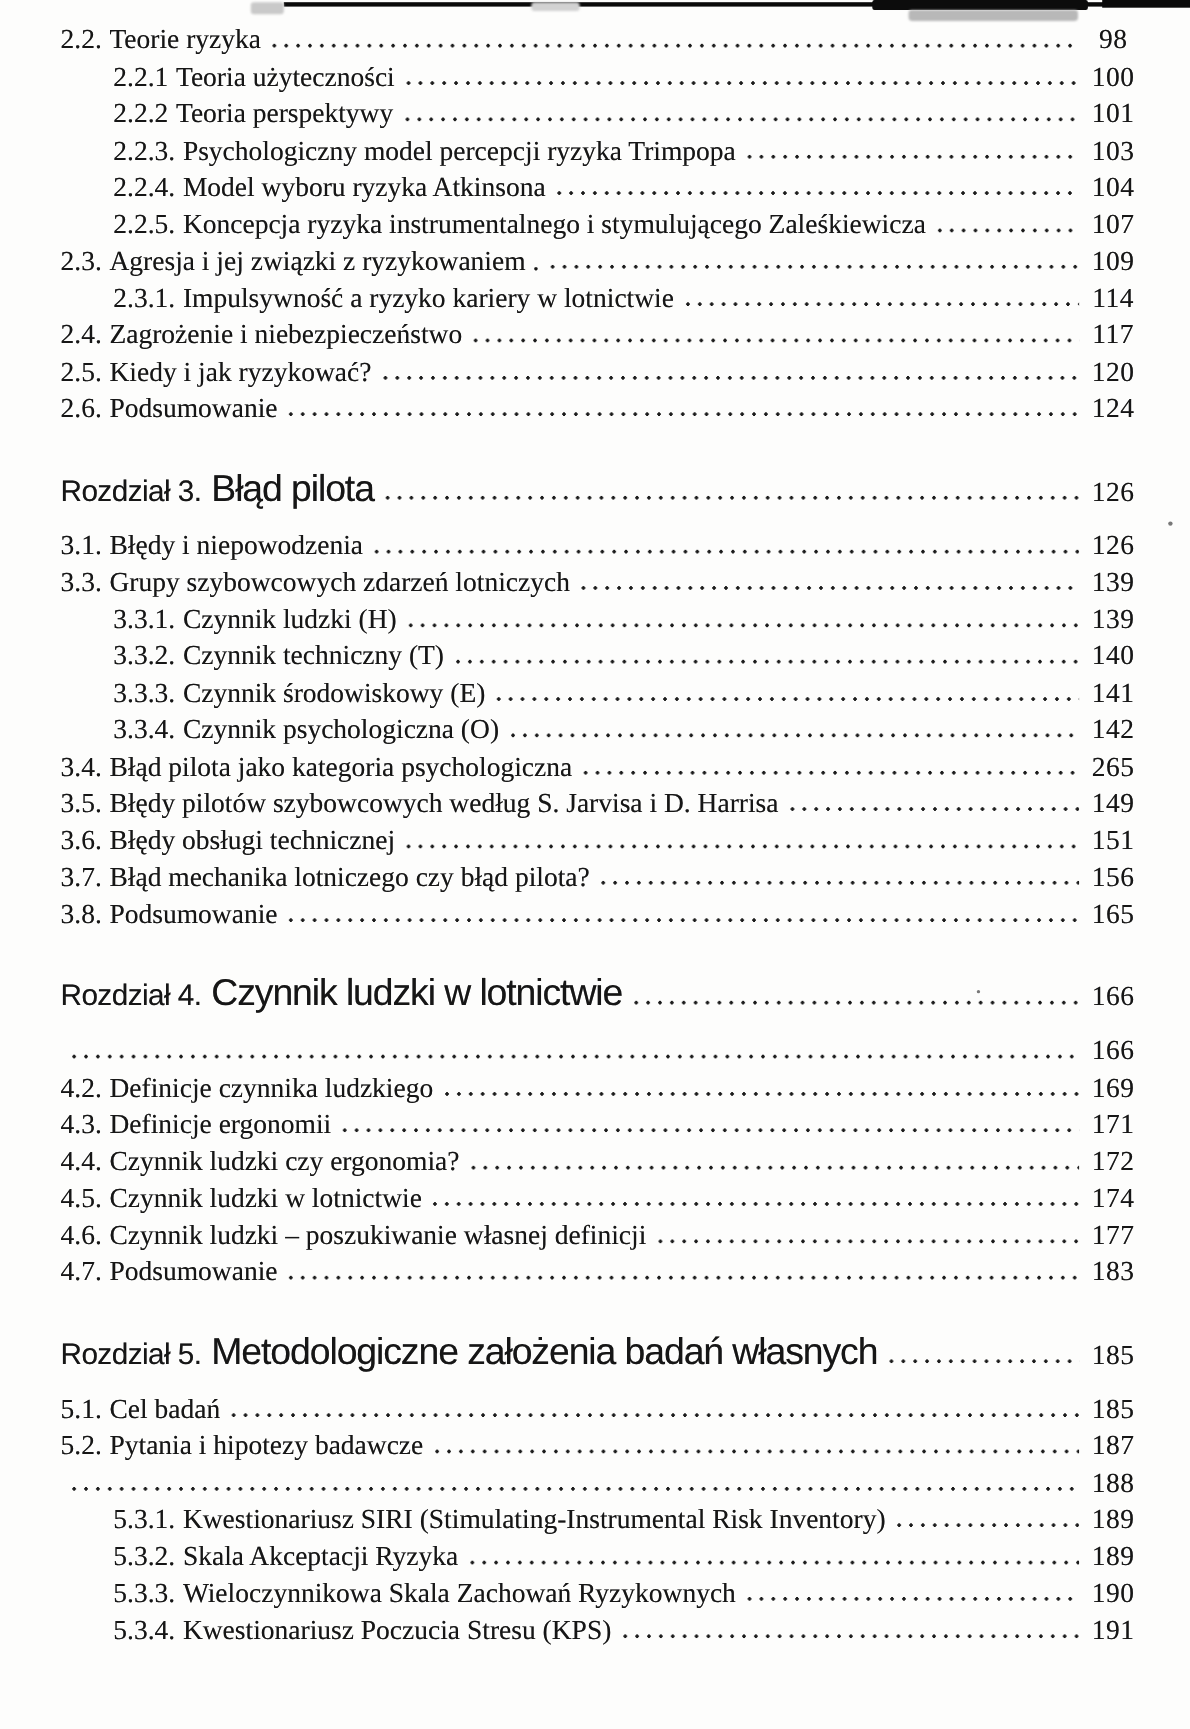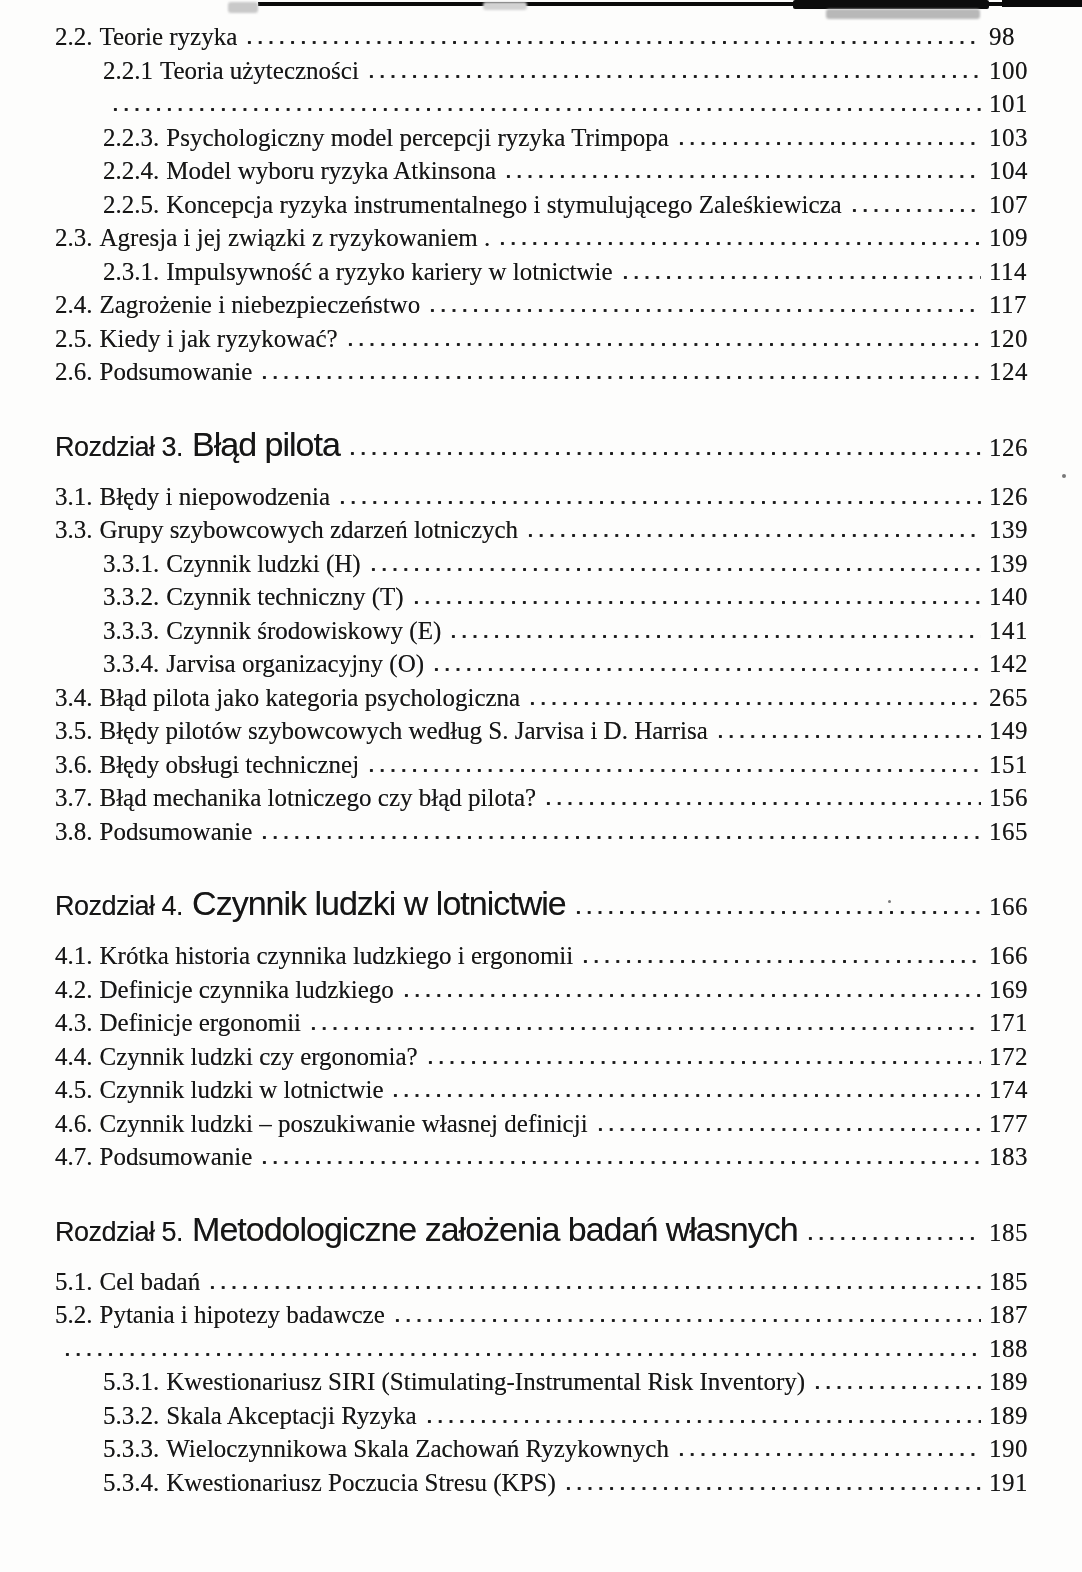--- a/index.html
+++ b/index.html
@@ -57,21 +57,21 @@
     margin: 0 8px 0 7px;
     background-image: radial-gradient(circle, #1b1b1b 1.35px, rgba(0,0,0,0) 1.8px);
     background-size: 10.8px 5px;
     background-repeat: repeat-x;
     background-position: left bottom;
   }
 
   .page-num {
     flex: 0 0 auto;
     min-width: 46px;
-    text-align: left;
+    text-align: center;
     font-size: 25px;
     letter-spacing: 0.5px;
   }
 
   .chapter { margin-top: 32px; margin-bottom: 6px; line-height: 46px; }
   .chapter .ch-prefix {
     font-family: "Liberation Sans", sans-serif;
     font-size: 27px;
     font-weight: 500;
     letter-spacing: -0.5px;
@@ -102,20 +102,21 @@
         <span class="label"><span class="num">2.2.</span><span class="title">Teorie ryzyka</span></span>
         <span class="leader"></span>
         <span class="page-num">98</span>
       </div>
       <div class="row entry ind1">
         <span class="label"><span class="num">2.2.1</span><span class="title">Teoria użyteczności</span></span>
         <span class="leader"></span>
         <span class="page-num">100</span>
       </div>
       <div class="row entry ind1">
+        <span class="label"><span class="num">2.2.2</span><span class="title">Teoria perspektywy</span></span>
         <span class="leader"></span>
         <span class="page-num">101</span>
       </div>
       <div class="row entry ind1">
         <span class="label"><span class="num">2.2.3.</span><span class="title">Psychologiczny model percepcji ryzyka Trimpopa</span></span>
         <span class="leader"></span>
         <span class="page-num">103</span>
       </div>
       <div class="row entry ind1">
         <span class="label"><span class="num">2.2.4.</span><span class="title">Model wyboru ryzyka Atkinsona</span></span>
@@ -176,21 +177,21 @@
         <span class="label"><span class="num">3.3.2.</span><span class="title">Czynnik techniczny (T)</span></span>
         <span class="leader"></span>
         <span class="page-num">140</span>
       </div>
       <div class="row entry ind1">
         <span class="label"><span class="num">3.3.3.</span><span class="title">Czynnik środowiskowy (E)</span></span>
         <span class="leader"></span>
         <span class="page-num">141</span>
       </div>
       <div class="row entry ind1">
-        <span class="label"><span class="num">3.3.4.</span><span class="title">Jarvisa organizacyjny (O)</span></span>
+        <span class="label"><span class="num">3.3.4.</span><span class="title">Czynnik psychologiczna (O)</span></span>
         <span class="leader"></span>
         <span class="page-num">142</span>
       </div>
       <div class="row entry ind0">
         <span class="label"><span class="num">3.4.</span><span class="title">Błąd pilota jako kategoria psychologiczna</span></span>
         <span class="leader"></span>
         <span class="page-num">265</span>
       </div>
       <div class="row entry ind0">
         <span class="label"><span class="num">3.5.</span><span class="title">Błędy pilotów szybowcowych według S. Jarvisa i D. Harrisa</span></span>
@@ -211,21 +212,20 @@
         <span class="label"><span class="num">3.8.</span><span class="title">Podsumowanie</span></span>
         <span class="leader"></span>
         <span class="page-num">165</span>
       </div>
       <div class="row chapter">
         <span class="label"><span class="ch-prefix">Rozdział 4.</span><span class="ch-title">Czynnik ludzki w lotnictwie</span></span>
         <span class="leader"></span>
         <span class="page-num">166</span>
       </div>
       <div class="row entry ind0">
-        <span class="label"><span class="num">4.1.</span><span class="title">Krótka historia czynnika ludzkiego i ergonomii</span></span>
         <span class="leader"></span>
         <span class="page-num">166</span>
       </div>
       <div class="row entry ind0">
         <span class="label"><span class="num">4.2.</span><span class="title">Definicje czynnika ludzkiego</span></span>
         <span class="leader"></span>
         <span class="page-num">169</span>
       </div>
       <div class="row entry ind0">
         <span class="label"><span class="num">4.3.</span><span class="title">Definicje ergonomii</span></span>

